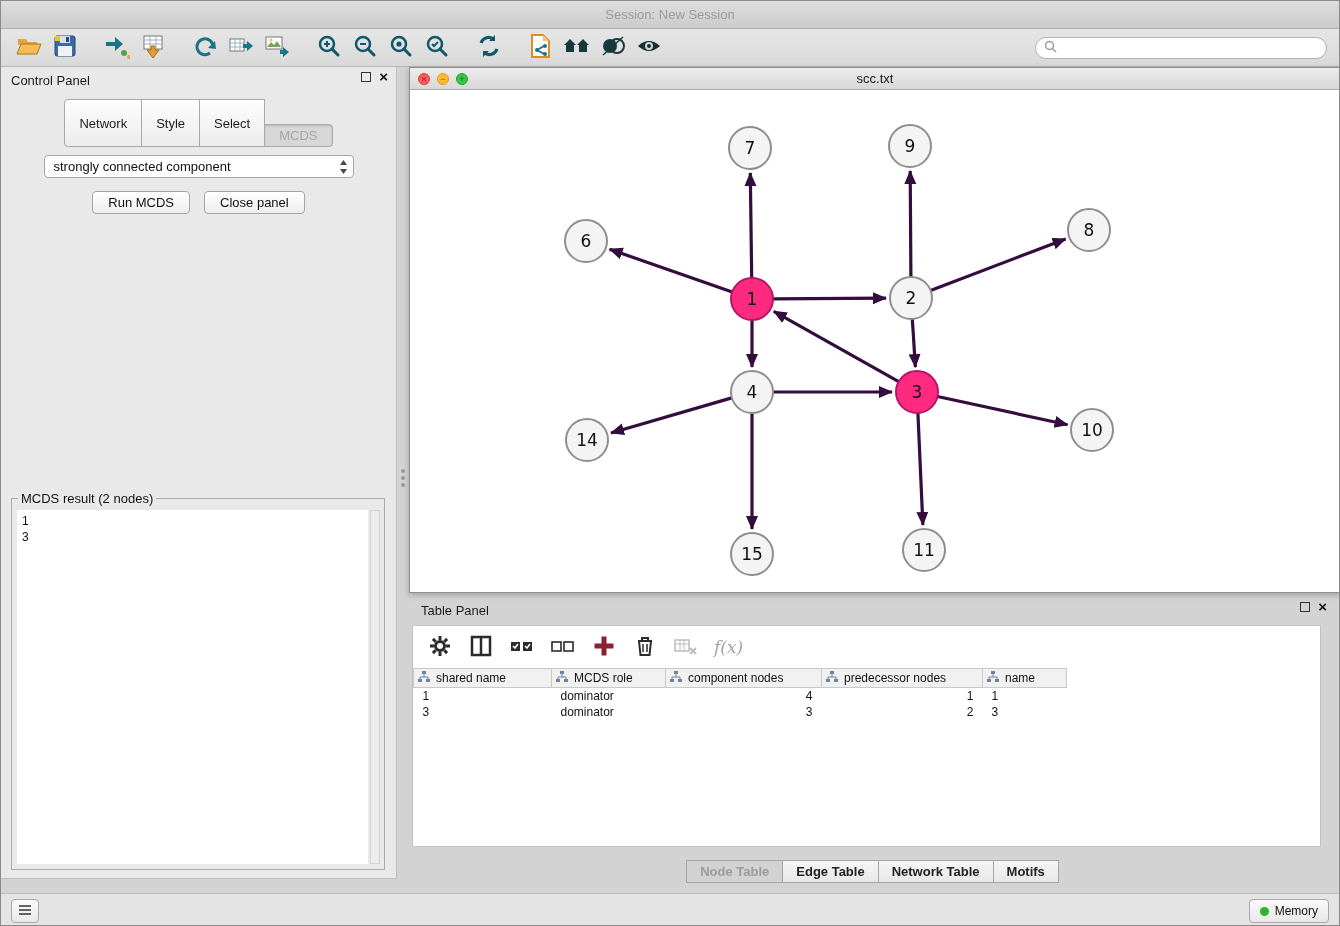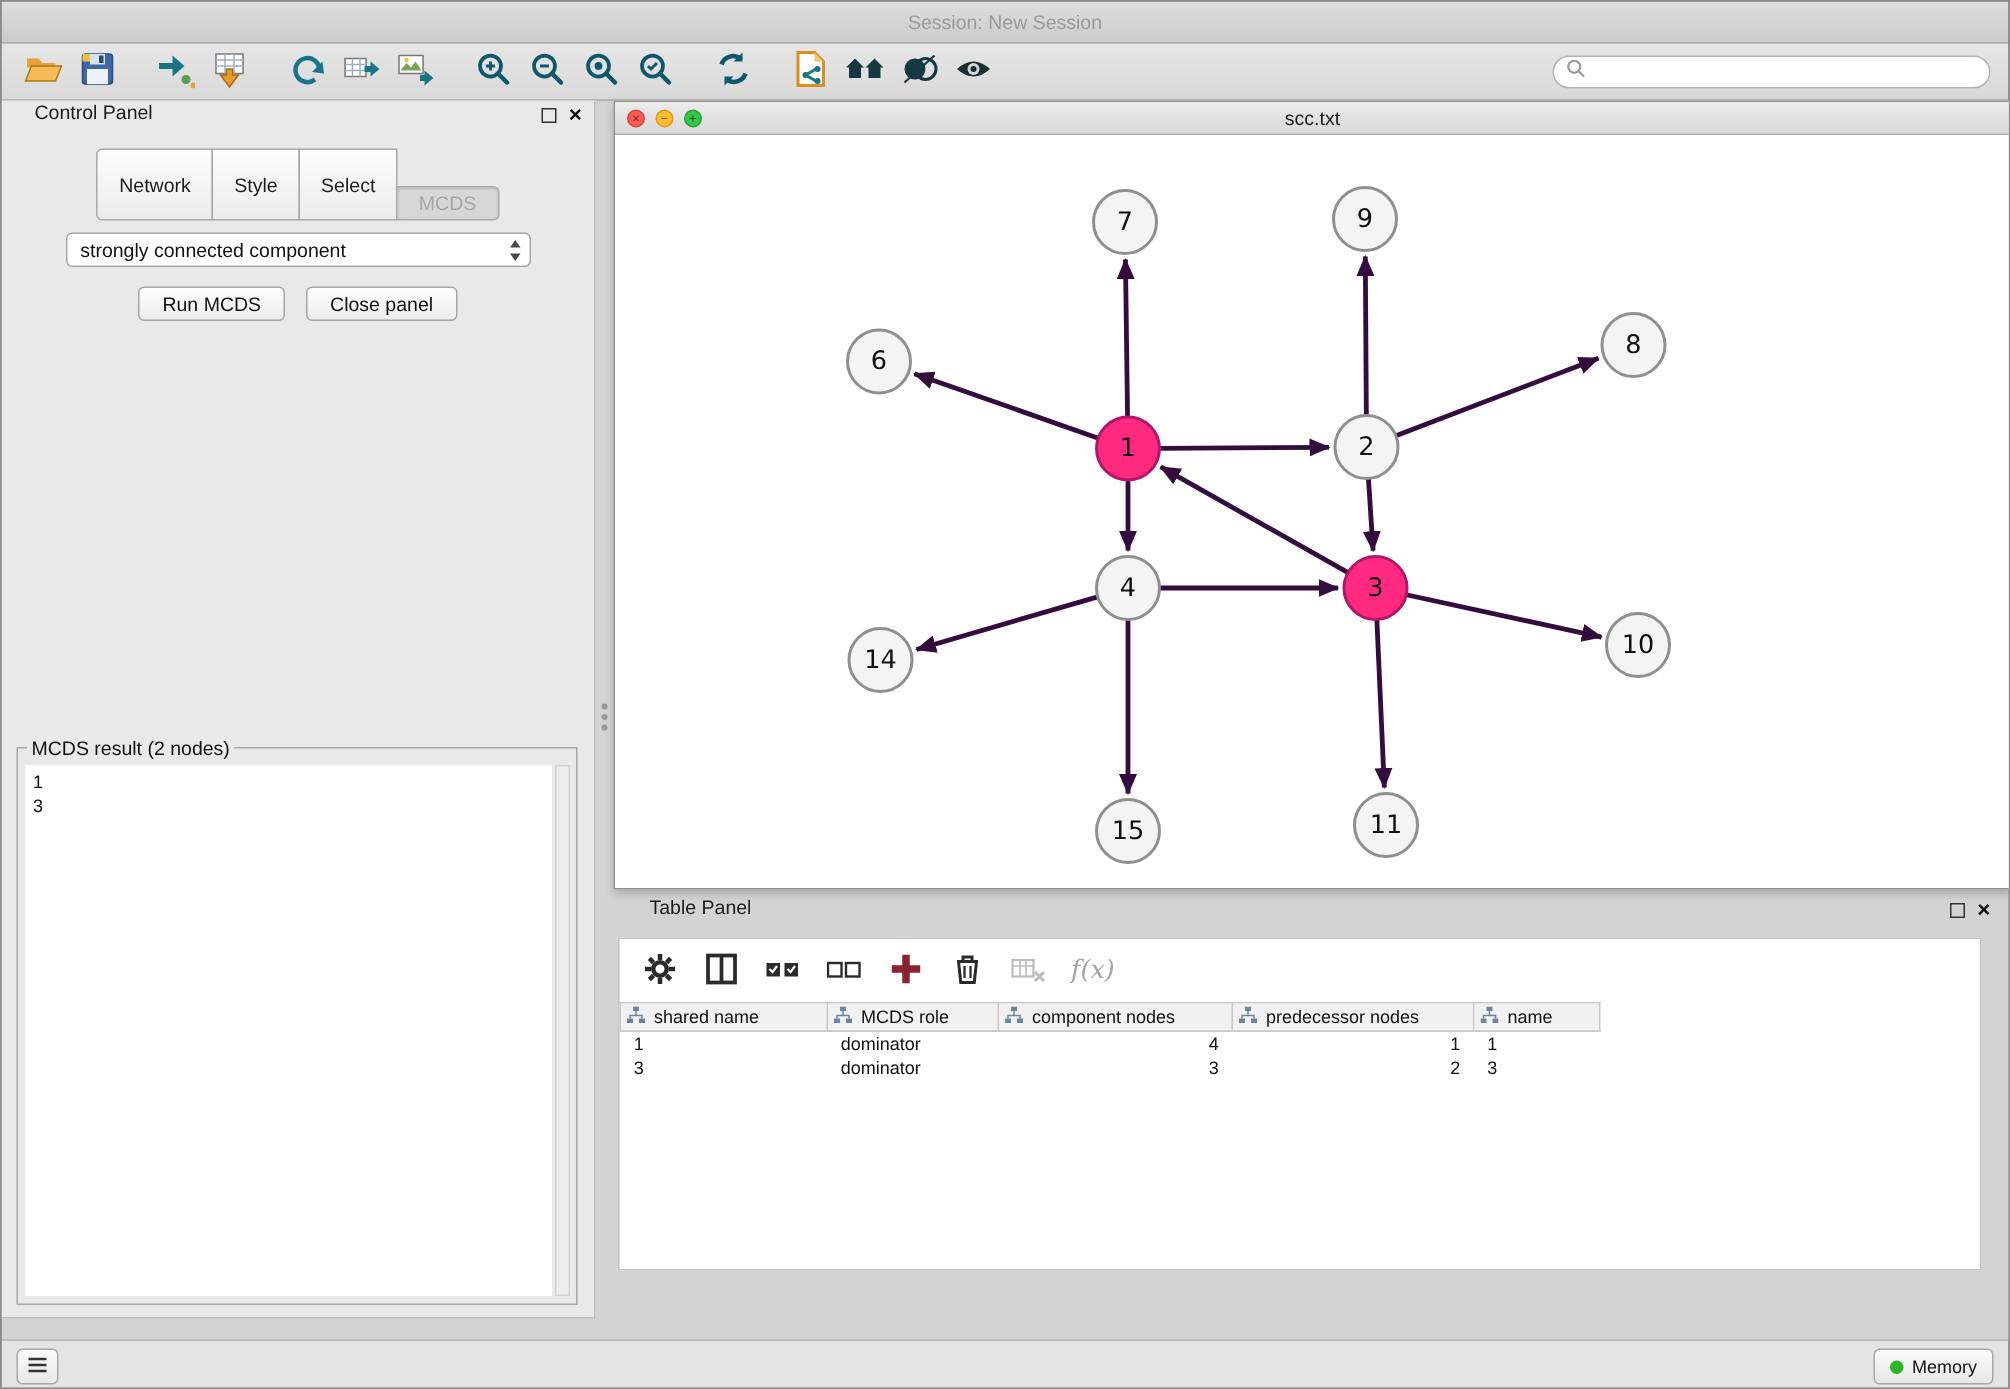--- a/index.html
+++ b/index.html
@@ -1,17 +1,17 @@
 <!DOCTYPE html>
 <html><head>
 <meta charset="utf-8">
 <style>
   html,body{margin:0;padding:0;background:#b9b9b9;}
   *{box-sizing:border-box;font-family:"Liberation Sans","DejaVu Sans",sans-serif;}
-  .app{position:relative;width:1340px;height:926px;background:#737373;overflow:hidden;border:1px solid #8a8a8a;}
+  .app{position:relative;width:1340px;height:926px;background:#701a75;overflow:hidden;border:1px solid #8a8a8a;}
 
   
   .titlebar{position:absolute;left:0;top:0;width:100%;height:28px;
     background:linear-gradient(#dedede,#cbcbcb);border-bottom:1px solid #b0b0b0;
     display:flex;align-items:center;justify-content:center;}
   .titlebar-text{font-size:13px;color:#9a9a9a;}
 
   
   .toolbar{position:absolute;left:0;top:28px;width:100%;height:38px;
     background:linear-gradient(#e6e6e6,#d9d9d9);border-bottom:1px solid #b7b7b7;
@@ -23,21 +23,21 @@
     background:#fff;border:1px solid #b3b3b3;border-radius:11px;display:flex;align-items:center;padding-left:8px;}
   .search-wrap svg{flex:0 0 auto;}
   .search-wrap input{border:none;outline:none;flex:1;height:18px;font-size:12px;background:transparent;margin-left:4px;}
 
   
   .workspace{position:absolute;left:0;top:66px;width:1340px;height:826px;background:#d3d3d3;}
 
   
   .control-panel{position:absolute;left:0;top:0;width:396px;height:812px;background:#e9e9e9;
     border-right:1px solid #bdbdbd;border-bottom:1px solid #bdbdbd;}
-  .panel-header{position:relative;height:26px;display:flex;align-items:flex-start;padding:0 22px;}
+  .panel-header{position:relative;height:26px;display:flex;align-items:center;padding:0 10px;}
   .panel-header .ph-title{font-size:13px;color:#1c1c1c;}
   .ph-icons{position:absolute;right:8px;top:5px;display:flex;gap:8px;align-items:center;}
   .float-icon{width:10px;height:10px;border:1.5px solid #333;display:inline-block;background:transparent;}
   .close-icon{font-size:15px;font-weight:bold;color:#111;line-height:10px;}
   .cp-tabs{display:flex;justify-content:center;margin-top:6px;}
   .cp-tab{border:1px solid #a9a9a9;background:linear-gradient(#fdfdfd,#ececec);
     font-size:13px;color:#1c1c1c;padding:3px 14px;margin-left:-1px;cursor:default;}
   .cp-tab:first-child{border-radius:4px 0 0 4px;margin-left:0;}
   .cp-tab:last-child{border-radius:0 4px 4px 0;margin-top:25px;}
   .cp-tab.active{background:#d7d7d7;color:#a6a6a6;box-shadow:inset 0 1px 2px rgba(0,0,0,.15);}
@@ -486,20 +486,26 @@
                 <td style="text-align: left;">3</td>
                 <td style="text-align: left;">dominator</td>
                 <td style="text-align: right;">3</td>
                 <td style="text-align: right;">2</td>
                 <td style="text-align: left;">3</td>
                 <td></td>
               </tr>
             </tbody>
         </table>
       </div>
+      <div class="tp-tabs">
+          <button class="tp-tab active">Node Table</button>
+          <button class="tp-tab">Edge Table</button>
+          <button class="tp-tab">Network Table</button>
+          <button class="tp-tab">Motifs</button>
+        </div>
     </div>
   </div>
 
   <div class="statusbar">
     <button class="list-btn">
         <span><svg width="14" height="12" viewBox="0 0 14 12">
             <path d="M1 2h12M1 6h12M1 10h12" stroke="#333" stroke-width="1.6"></path>
           </svg></span>
       </button>
     <button class="memory-btn">

